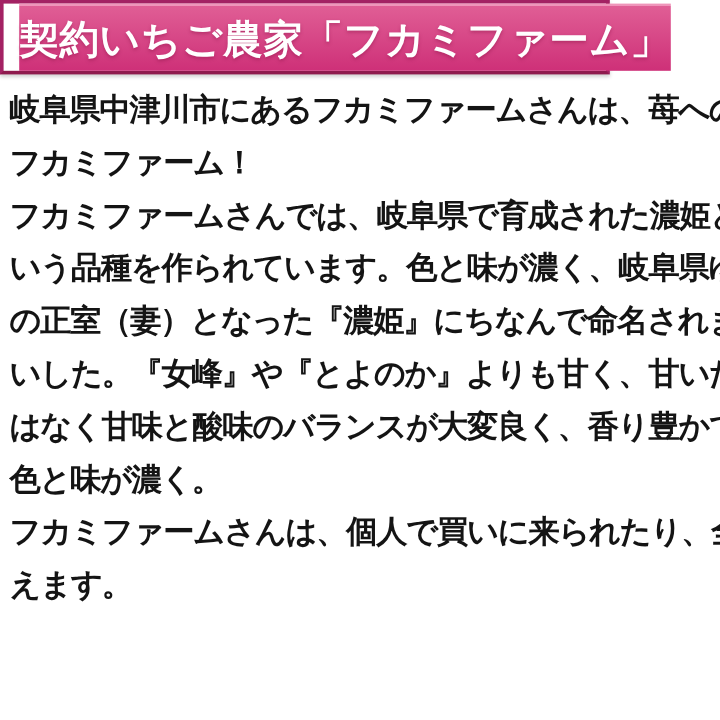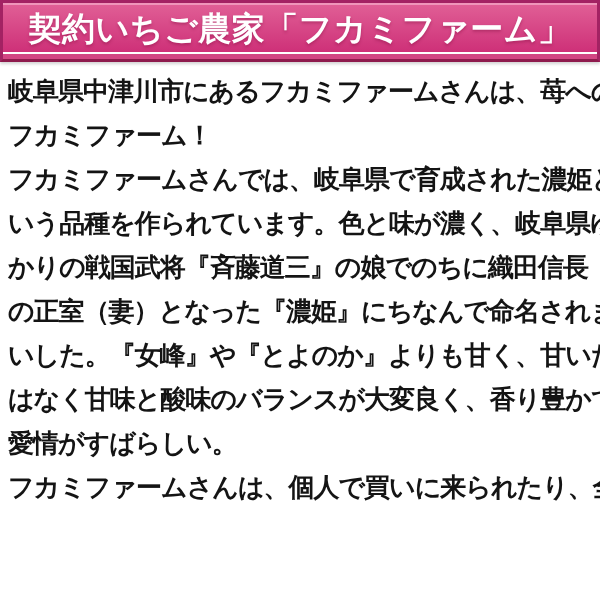--- a/index.html
+++ b/index.html
@@ -13,26 +13,27 @@
   .page {
     width: 600px;
     height: 600px;
     background: var(--page-bg, #ffffff);
   }
 
   
   .banner {
     box-sizing: border-box;
     height: 62px;
-    width: 600px;
+    width: 508px;
     border: 3px solid var(--hdr-border, #a32263);
     border-bottom-color: var(--hdr-border-dark, #8e1a4d);
     display: flex;
-    flex-direction: column;
+    flex-direction: row;
     box-shadow: 0 2px 3px rgba(0,0,0,0.18);
+    padding-left: 13px;
   }
   .banner-main {
     flex: 1;
     min-height: 0;
     border-top: 2px solid var(--hdr-highlight, #ef95ba);
     background: linear-gradient(to bottom,
       var(--hdr-grad-top, #e05e95) 0%,
       var(--hdr-grad-bottom, #ce3078) 100%);
     display: flex;
     align-items: center;
@@ -81,21 +82,21 @@
     </div>
     <div class="banner-white-line"></div>
     <div class="banner-band"></div>
   </header>
 
   <main class="body-text">
       <div class="text-line">岐阜県中津川市にあるフカミファームさんは、苺への</div>
       <div class="text-line">フカミファーム！</div>
       <div class="text-line">フカミファームさんでは、岐阜県で育成された濃姫と</div>
       <div class="text-line">いう品種を作られています。色と味が濃く、岐阜県ゆ</div>
-      <div class="text-line">かりの戦国武将『斉藤道三』の娘でのちに織田信長</div>
       <div class="text-line">の正室（妻）となった『濃姫』にちなんで命名されま</div>
       <div class="text-line">いした。『女峰』や『とよのか』よりも甘く、甘いだけで</div>
       <div class="text-line">はなく甘味と酸味のバランスが大変良く、香り豊かで</div>
-      <div class="text-line">愛情がすばらしい。</div>
+      <div class="text-line">色と味が濃く。</div>
       <div class="text-line">フカミファームさんは、個人で買いに来られたり、全国</div>
+      <div class="text-line">えます。</div>
     </main>
 
 </div>
 
 </body></html>

